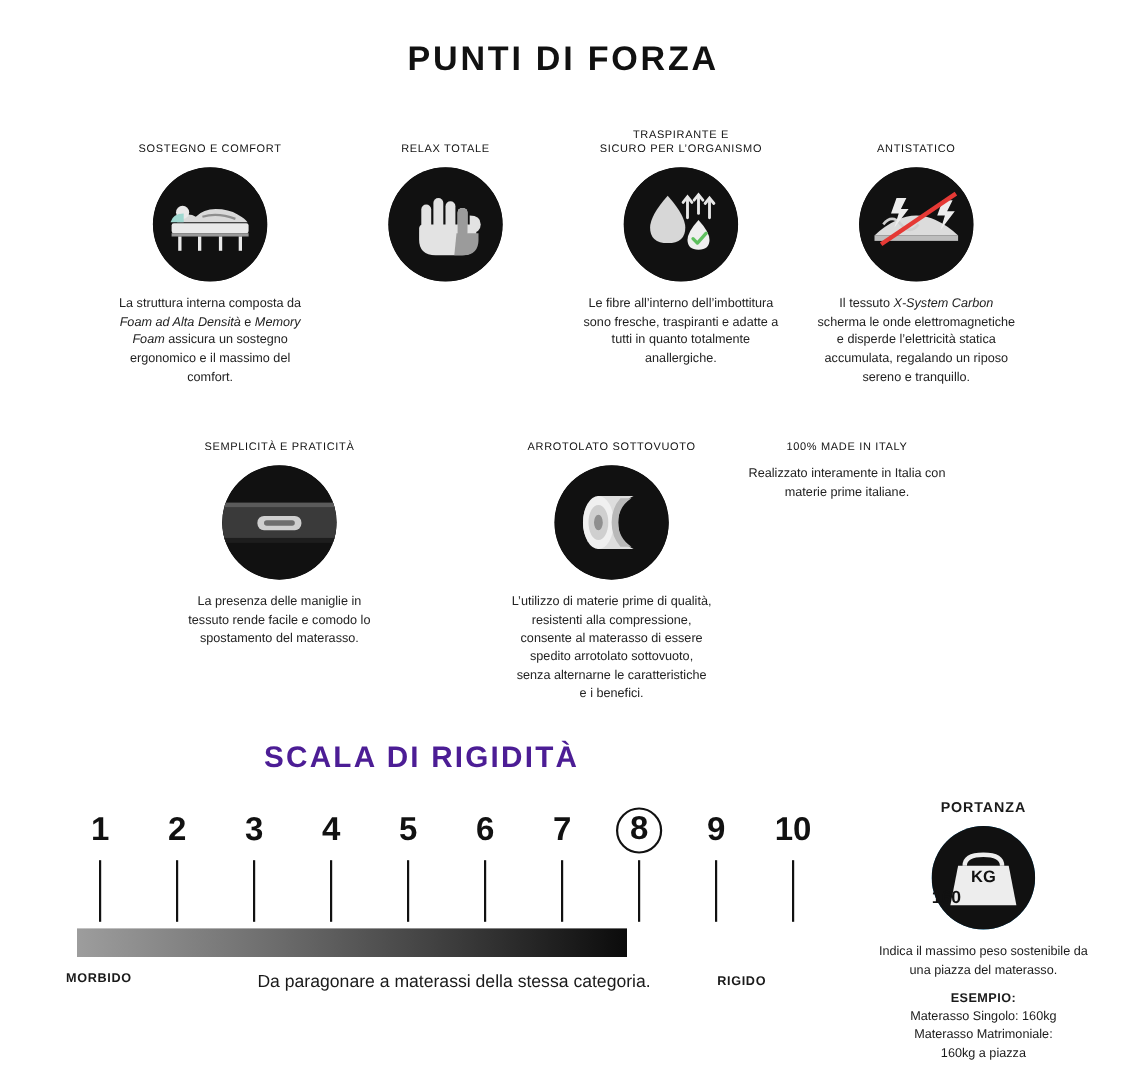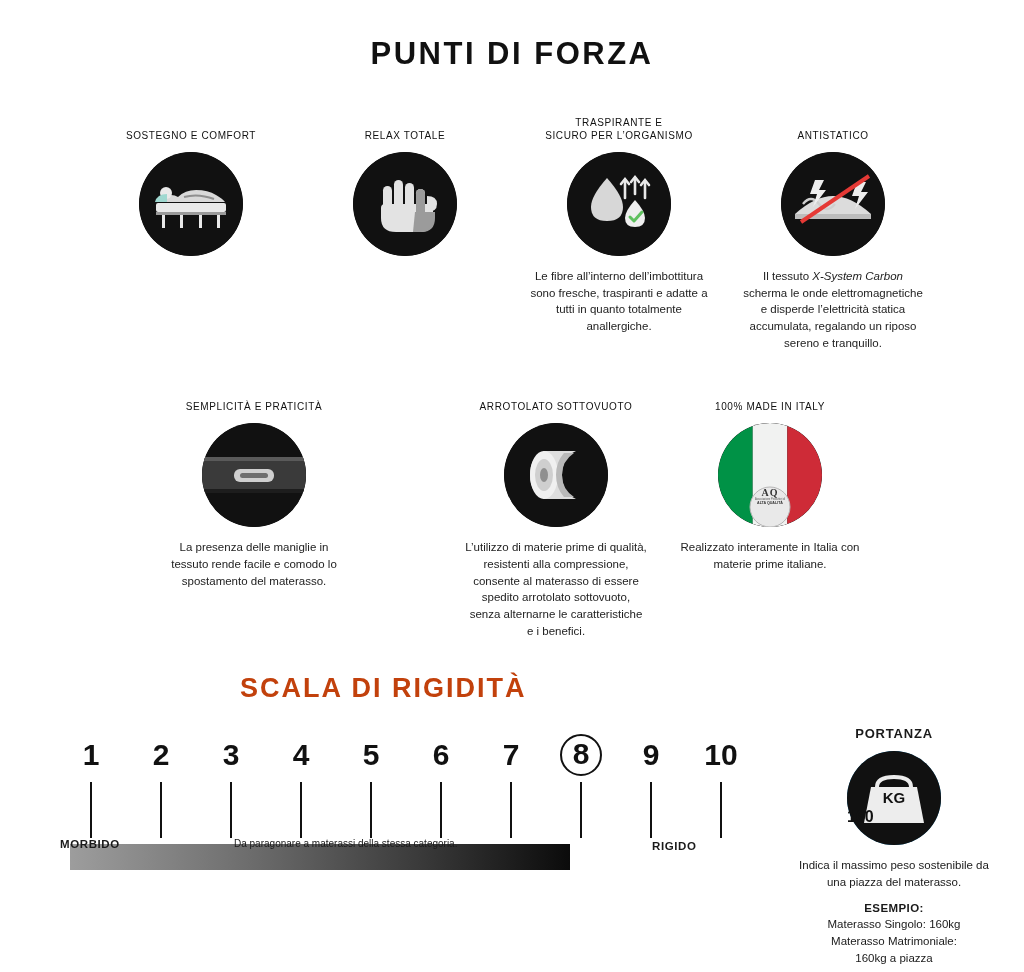--- a/index.html
+++ b/index.html
@@ -81,21 +81,21 @@
     position: relative;
     margin-top: 34px;
     padding-left: 56px;
   }
   h2.scale-title {
     font-size: 27px;
     font-weight: bold;
     letter-spacing: 2px;
     margin: 0 0 28px 0;
     padding-left: 184px;
-    color: #c2410c;
+    color: #4c1d95;
   }
   .scale-wrap {
     position: relative;
     width: 700px;
   }
   .numbers {
     display: flex;
     align-items: center;
     height: 46px;
   }
@@ -132,36 +132,37 @@
   .gradient-bar {
     position: absolute;
     left: 14px;
     top: 112px;
     width: 500px;
     height: 26px;
     background: linear-gradient(to right, #9d9d9d 0%, #6e6e6e 35%, #3a3a3a 70%, #0b0b0b 100%);
   }
   .scale-labels {
     position: relative;
+    margin-top: 46px;
     height: 20px;
     width: 700px;
   }
   .lbl-morbido {
     position: absolute;
     left: 4px;
     top: 0;
     font-size: 11.5px;
     font-weight: bold;
     letter-spacing: 0.6px;
   }
   .lbl-mid {
     position: absolute;
     left: 178px;
     top: 0;
-    font-size: 10px;
+    font-size: 16px;
     text-align: center;
   }
   .lbl-rigido {
     position: absolute;
     left: 596px;
     top: 2px;
     font-size: 11.5px;
     font-weight: bold;
     letter-spacing: 0.6px;
   }
@@ -228,20 +229,23 @@
           <rect x="78" y="63" width="3" height="13" fill="#e9e9e9"></rect>
 
           <path d="M22 50 q4-7 10-7 q4 0 7 2 q7-7 18-7 q12 0 20 5 q7 4 9 7 z" fill="#d9d9d9"></path>
 
           <circle cx="27" cy="41" r="6" fill="#e9e9e9"></circle>
 
           <path d="M16 50 q2-8 12-8 l0 8 z" fill="#9fd8d0"></path>
 
           <path d="M45 45 q14-4 30 2" stroke="#8f8f8f" stroke-width="2" fill="none"></path>
         </svg>
+      </div>
+      <div class="feature-text">
+        <span>La struttura interna composta da </span><i>Foam ad Alta Densità</i><span> e </span><i>Memory Foam</i><span> assicura un sostegno ergonomico e il massimo del comfort.</span>
       </div>
     </div>
 
     <div class="feature">
       <div class="feature-title">RELAX TOTALE</div>
       <div class="icon-circle">
         <svg viewBox="0 0 104 104" width="104" height="104" aria-hidden="true">
           <circle cx="52" cy="52" r="52" fill="#111"></circle>
           <g fill="#e3e3e3">
             <rect x="30" y="34" width="9" height="30" rx="4.5"></rect>
@@ -345,40 +349,20 @@
           <ellipse cx="40" cy="52" rx="4" ry="7" fill="#8f8f8f"></ellipse>
 
           <path d="M60 30 q-8 9 -8 22 q0 13 8 22 l10 0 q-12 -8 -12 -22 q0 -14 12 -22 z" fill="#b9b9b9"></path>
         </svg>
       </div>
       <div class="feature-text">L’utilizzo di materie prime di qualità, resistenti alla compressione, consente al materasso di essere spedito arrotolato sottovuoto, senza alternarne le caratteristiche e i benefici.</div>
     </div>
 
     <div class="feature">
       <div class="feature-title">100% MADE IN ITALY</div>
-      <div class="icon-circle">
-        <svg viewBox="0 0 104 104" width="104" height="104" aria-hidden="true">
-          <defs>
-              <clipPath id="c1">
-                <circle cx="52" cy="52" r="52"></circle>
-              </clipPath>
-            </defs>
-          <g clip-path="url(#c1)">
-            <rect x="0" y="0" width="34.7" height="104" fill="#009246"></rect>
-            <rect x="34.7" y="0" width="34.6" height="104" fill="#f1f2f1"></rect>
-            <rect x="69.3" y="0" width="34.7" height="104" fill="#ce2b37"></rect>
-          </g>
-          <circle cx="52" cy="84" r="20" fill="#e9e9e9" stroke="#b5b5b5" stroke-width="1"></circle>
-        </svg>
-        <div style="position:absolute;left:32px;top:64px;width:40px;text-align:center;">
-          <div style="font-size:10px;font-weight:bold;font-family:'Liberation Serif',serif;color:#333;letter-spacing:1px;">AQ</div>
-          <div style="font-size:2.6px;color:#555;line-height:1.2;">Associazione Produttori di</div>
-          <div style="font-size:3.6px;color:#333;font-weight:bold;line-height:1.3;">ALTA QUALITÀ</div>
-        </div>
-      </div>
       <div class="feature-text">Realizzato interamente in Italia con materie prime italiane.</div>
     </div>
   </div>
 
   <div class="scale-section">
     <h2 class="scale-title">SCALA DI RIGIDITÀ</h2>
 
     <div class="scale-wrap">
       <div class="numbers">
         <div class="num"><span>1</span></div>

